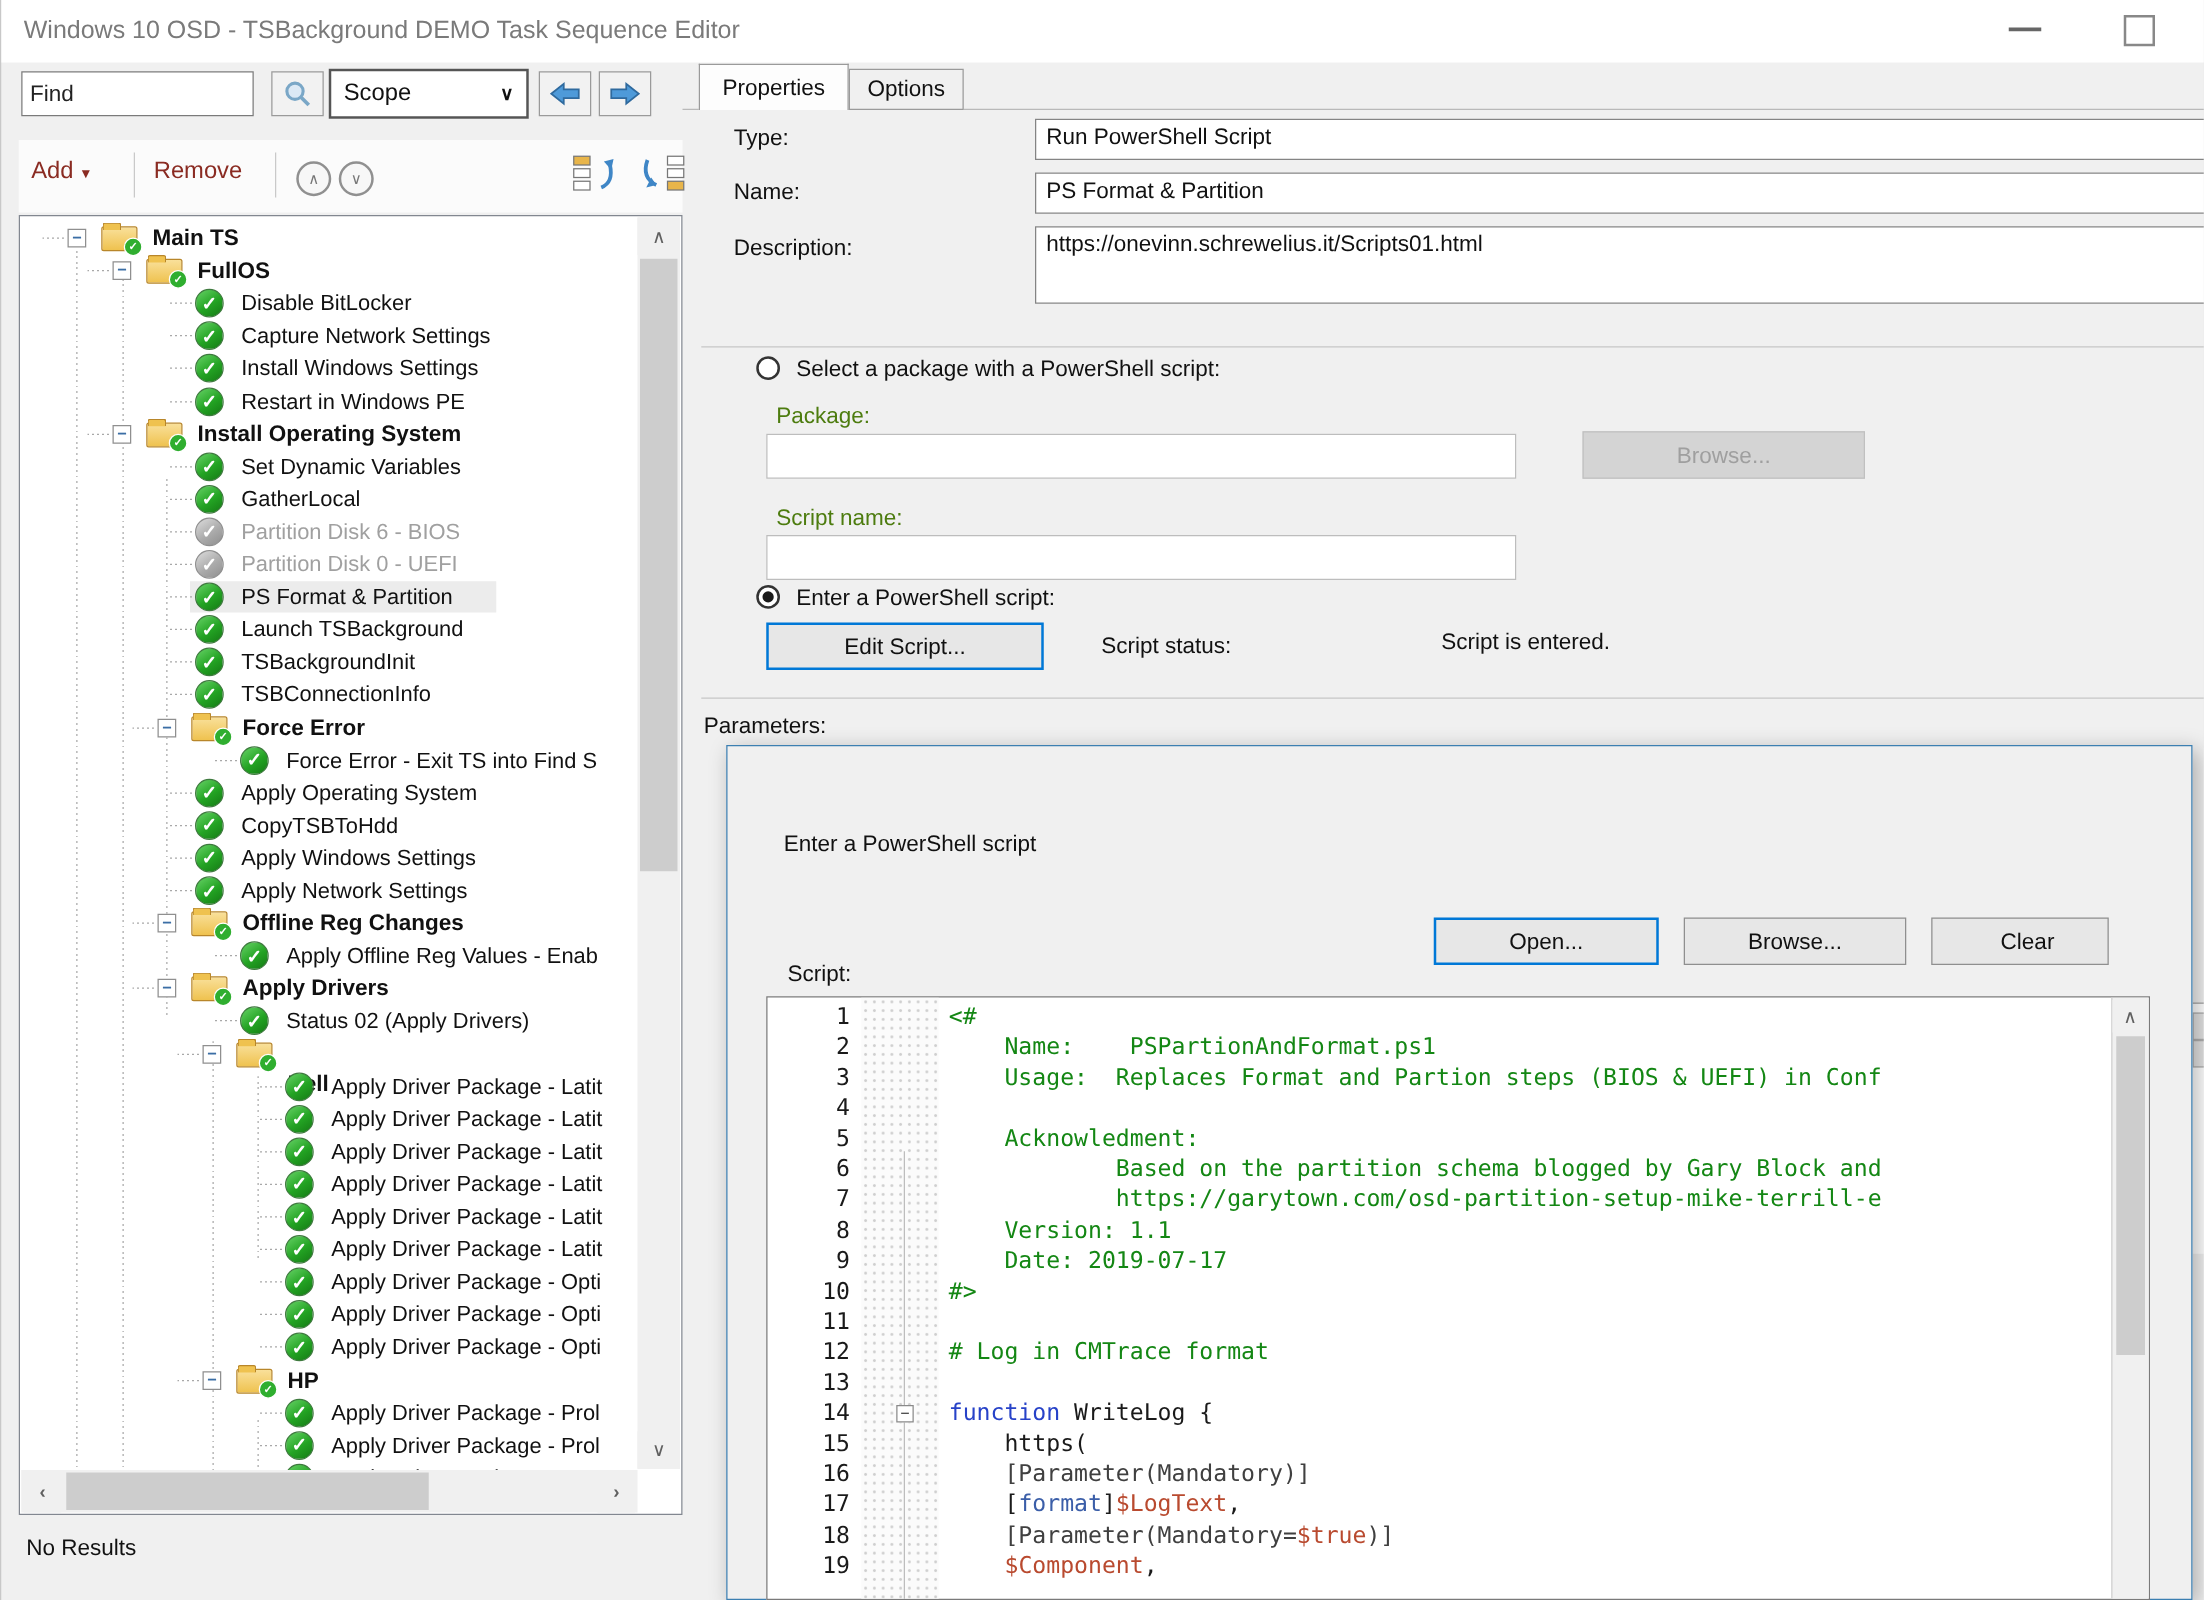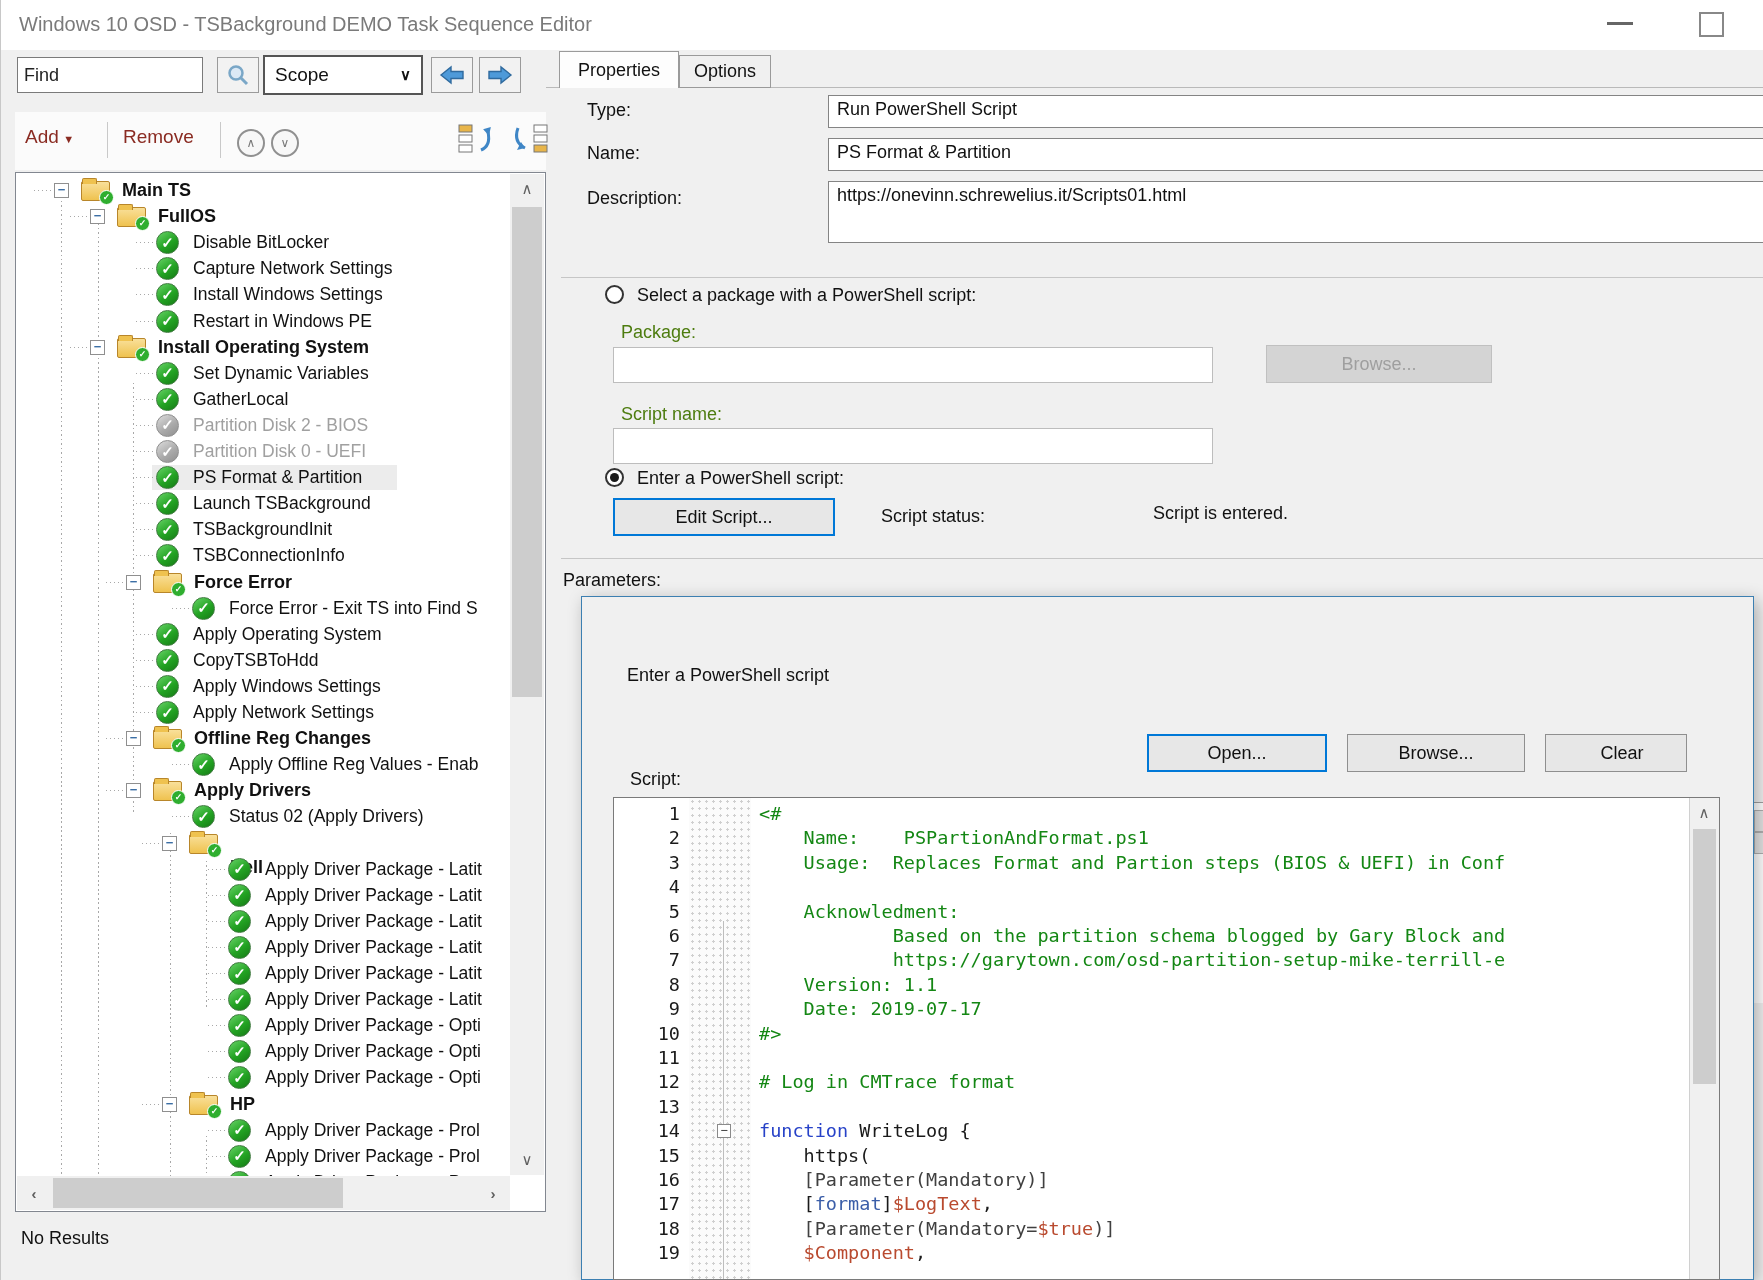--- a/index.html
+++ b/index.html
@@ -234,21 +234,21 @@
           <div class="tlabel" style="left: 177px;">Set Dynamic Variables</div>
         </div>
         <div class="trow" style="top: 213.8px;">
           <div class="stub" style="left: 120px; width: 18px;"></div>
           <div class="chk" style="left: 140px;">✓</div>
           <div class="tlabel" style="left: 177px;">GatherLocal</div>
         </div>
         <div class="trow" style="top: 239.9px;">
           <div class="stub" style="left: 120px; width: 18px;"></div>
           <div class="chk dis" style="left: 140px;">✓</div>
-          <div class="tlabel gray" style="left: 177px;">Partition Disk 2 - BIOS</div>
+          <div class="tlabel gray" style="left: 177px;">Partition Disk 6 - BIOS</div>
         </div>
         <div class="trow" style="top: 266px;">
           <div class="stub" style="left: 120px; width: 18px;"></div>
           <div class="chk dis" style="left: 140px;">✓</div>
           <div class="tlabel gray" style="left: 177px;">Partition Disk 0 - UEFI</div>
         </div>
         <div class="trow" style="top: 292.1px;">
           <div class="selbg" style="left: 136px; width: 245px;"></div>
           <div class="stub" style="left: 120px; width: 18px;"></div>
           <div class="chk" style="left: 140px;">✓</div>

